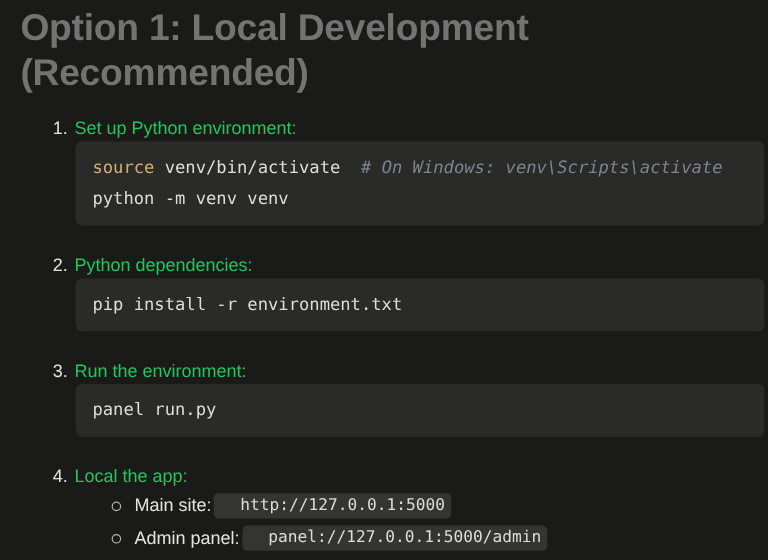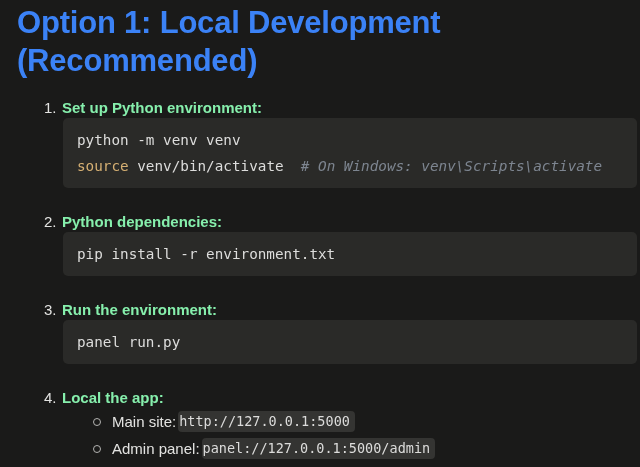--- a/index.html
+++ b/index.html
@@ -17,38 +17,38 @@
   main {
     padding: 4px 0 0 17px;
   }
   h2 {
     margin: 0 0 18px 0;
     max-width: 600px;
     font-size: 31px;
     line-height: 38px;
     font-weight: bold;
     letter-spacing: -0.2px;
-    color: #3b82f6;
+    color: #737373;
   }
   .step { margin-left: 27px; }
   .step-head {
     display: flex;
     align-items: baseline;
     font-size: 15px;
     line-height: 20px;
     color: #e3e3e1;
   }
   .step-head .num {
     flex: none;
     width: 18px;
     font-weight: 400;
   }
   .step-head .label {
-    font-weight: bold;
-    color: #86efac;
+    font-weight: normal;
+    color: #22c55e;
   }
   .code-block {
     margin: 0 3px 24px 19px; 
     padding: 9px 6px 9px 14px;
     background: #2a2a28;
     border-radius: 5px;
     font-family: "DejaVu Sans Mono", monospace;
     font-size: 14.3px;
     line-height: 26px;
     color: #dddddc;
@@ -76,40 +76,40 @@
     flex: none;
     width: 6px;
     height: 6px;
     border: 1.4px solid #b3b3b1;
     border-radius: 50%;
     margin-right: 11px;
   }
   .chip {
     background: #343432;
     border-radius: 4px;
-    padding: 2px 5px 3px 1px;
+    padding: 2px 5px 3px 22px;
     margin-left: 2px;
     font-family: "DejaVu Sans Mono", monospace;
     font-size: 13.5px;
     color: #dcdcdb;
     white-space: pre;
   }
 </style>
 </head>
 <body>
 
 <main>
   <h2>Option 1: Local Development (Recommended)</h2>
   <ol id="steps" style="list-style:none;margin:0;padding:0;">
       <li class="step step-1">
         <div class="step-head">
           <span class="num">1.</span>
           <span class="label">Set up Python environment:</span>
         </div>
-        <pre class="code-block"><div class="code-line"><span class="tok-plain">python -m venv venv</span></div><div class="code-line"><span class="tok-keyword">source</span><span class="tok-plain"> venv/bin/activate  </span><span class="tok-comment"># On Windows: venv\Scripts\activate</span></div></pre>
+        <pre class="code-block"><div class="code-line"><span class="tok-keyword">source</span><span class="tok-plain"> venv/bin/activate  </span><span class="tok-comment"># On Windows: venv\Scripts\activate</span></div><div class="code-line"><span class="tok-plain">python -m venv venv</span></div></pre>
       </li>
       <li class="step step-2">
         <div class="step-head">
           <span class="num">2.</span>
           <span class="label">Python dependencies:</span>
         </div>
         <pre class="code-block"><div class="code-line"><span class="tok-plain">pip install -r environment.txt</span></div></pre>
       </li>
       <li class="step step-3">
         <div class="step-head">

